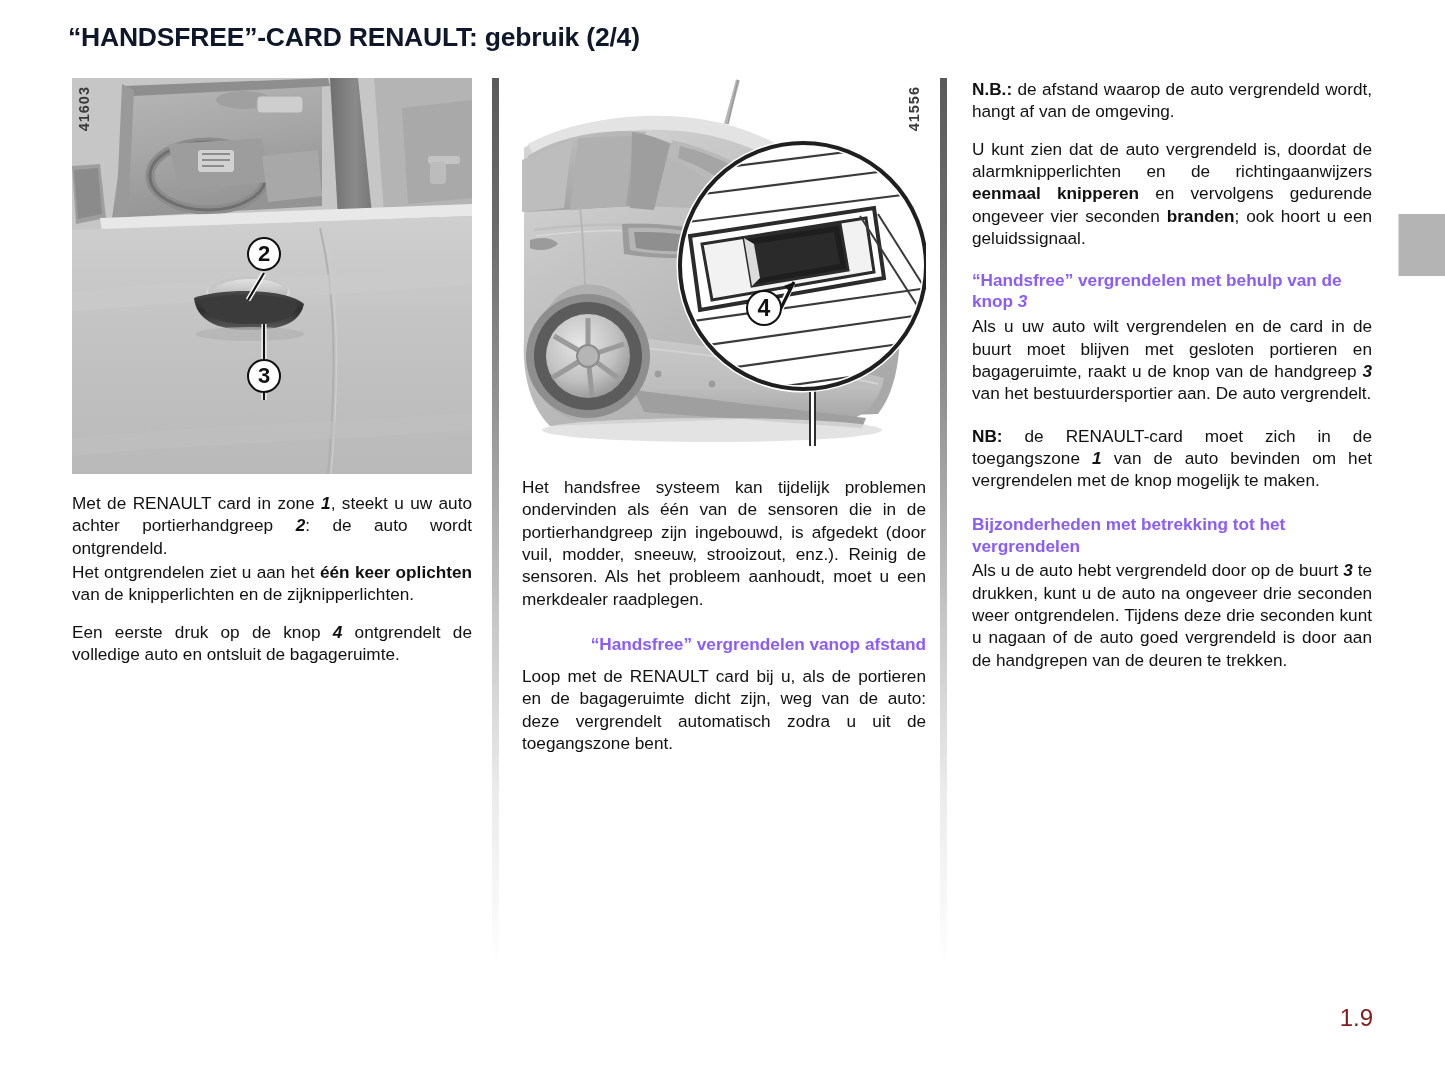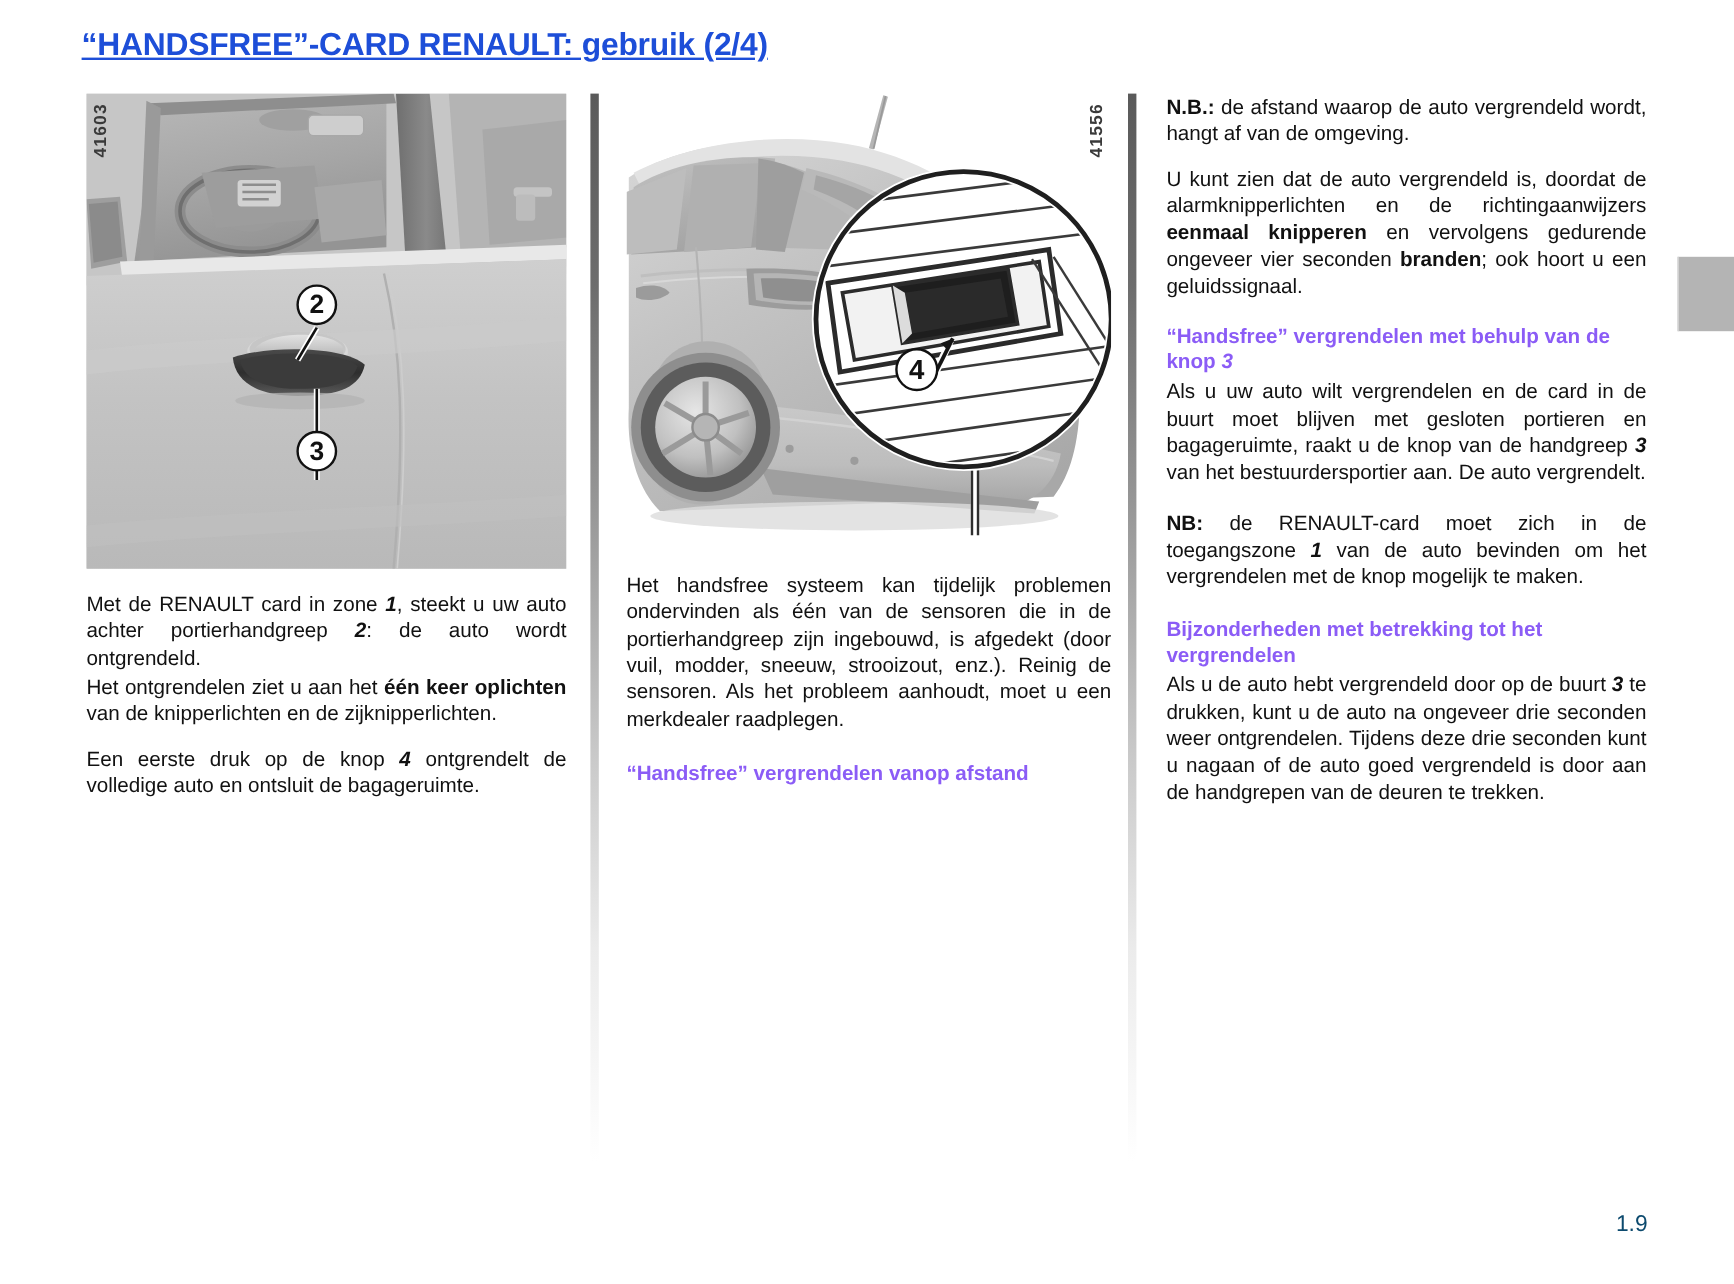--- a/index.html
+++ b/index.html
@@ -24,23 +24,22 @@
   }
 
   
   .page-title {
     position: absolute;
     left: 68px;
     top: 22px;
     font-size: 26.5px;
     font-weight: bold;
     letter-spacing: -0.2px;
-    color: #1d4ed8;
+    color: #0f172a;
     white-space: nowrap;
-    text-decoration: underline;
   }
 
   
   .edge-tab {
     position: absolute;
     right: 0px;
     top: 214px;
     width: 46px;
     height: 62px;
     background: #b4b4b4;
@@ -140,22 +139,22 @@
   .sect { margin-top: 6px; }
 
   .col-left .text-block { margin-top: 18px; }
   .col-mid  .text-block { margin-top: 2px; }
 
   
   .page-number {
     position: absolute;
     right: 72px;
     bottom: 38px;
-    font-size: 19px;
-    color: #0c4a6e;
+    font-size: 24px;
+    color: #7f1d1d;
   }
 </style>
 </head>
 <body>
 
 <div class="page">
 
   <div class="page-title">“HANDSFREE”-CARD RENAULT: gebruik (2/4)</div>
 
   <div class="edge-tab"></div>
@@ -418,22 +417,23 @@
         <path d="M258 232 L272 204" stroke="#141414" stroke-width="3.2" fill="none"></path>
         <path d="M272 204 L262 208 L268 214 Z" fill="#141414"></path>
       </svg>
 
       <div class="callout" style="left:224px; top:212px; width:36px; height:36px; font-size:23px;">4</div>
     </div>
 
     <div class="text-block">
       <p class="body">Het handsfree systeem kan tijdelijk problemen ondervinden als één van de sensoren die in de portierhandgreep zijn ingebouwd, is afgedekt (door vuil, modder, sneeuw, strooizout, enz.). Reinig de sensoren. Als het probleem aanhoudt, moet u een merkdealer raadplegen.</p>
 
-      <div class="h3 sect" style="margin-top:24px;">“Handsfree” vergrendelen vanop afstand</div>
-
+      <div class="h3 sect" style="margin-top:24px;text-align:right;">“Handsfree” vergrendelen vanop afstand</div>
+
+      <p class="body">Loop met de RENAULT card bij u, als de portieren en de bagageruimte dicht zijn, weg van de auto: deze vergrendelt automatisch zodra u uit de toegangszone bent.</p>
     </div>
   </div>
 
   <div class="column col-right">
 
     <p class="body"><b>N.B.:</b><span> de afstand waarop de auto vergrendeld wordt, hangt af van de omgeving.</span></p>
 
     <p class="body"><span>U kunt zien dat de auto vergrendeld is, doordat de alarmknipperlichten en de richtingaanwijzers </span><b>eenmaal knipperen</b><span> en vervolgens gedurende ongeveer vier seconden </span><b>branden</b><span>; ook hoort u een geluidssignaal.</span></p>
 
     <div class="h3 tight" style="margin-top:20px;"><span>“Handsfree” vergrendelen met behulp van de knop </span><i>3</i></div>

